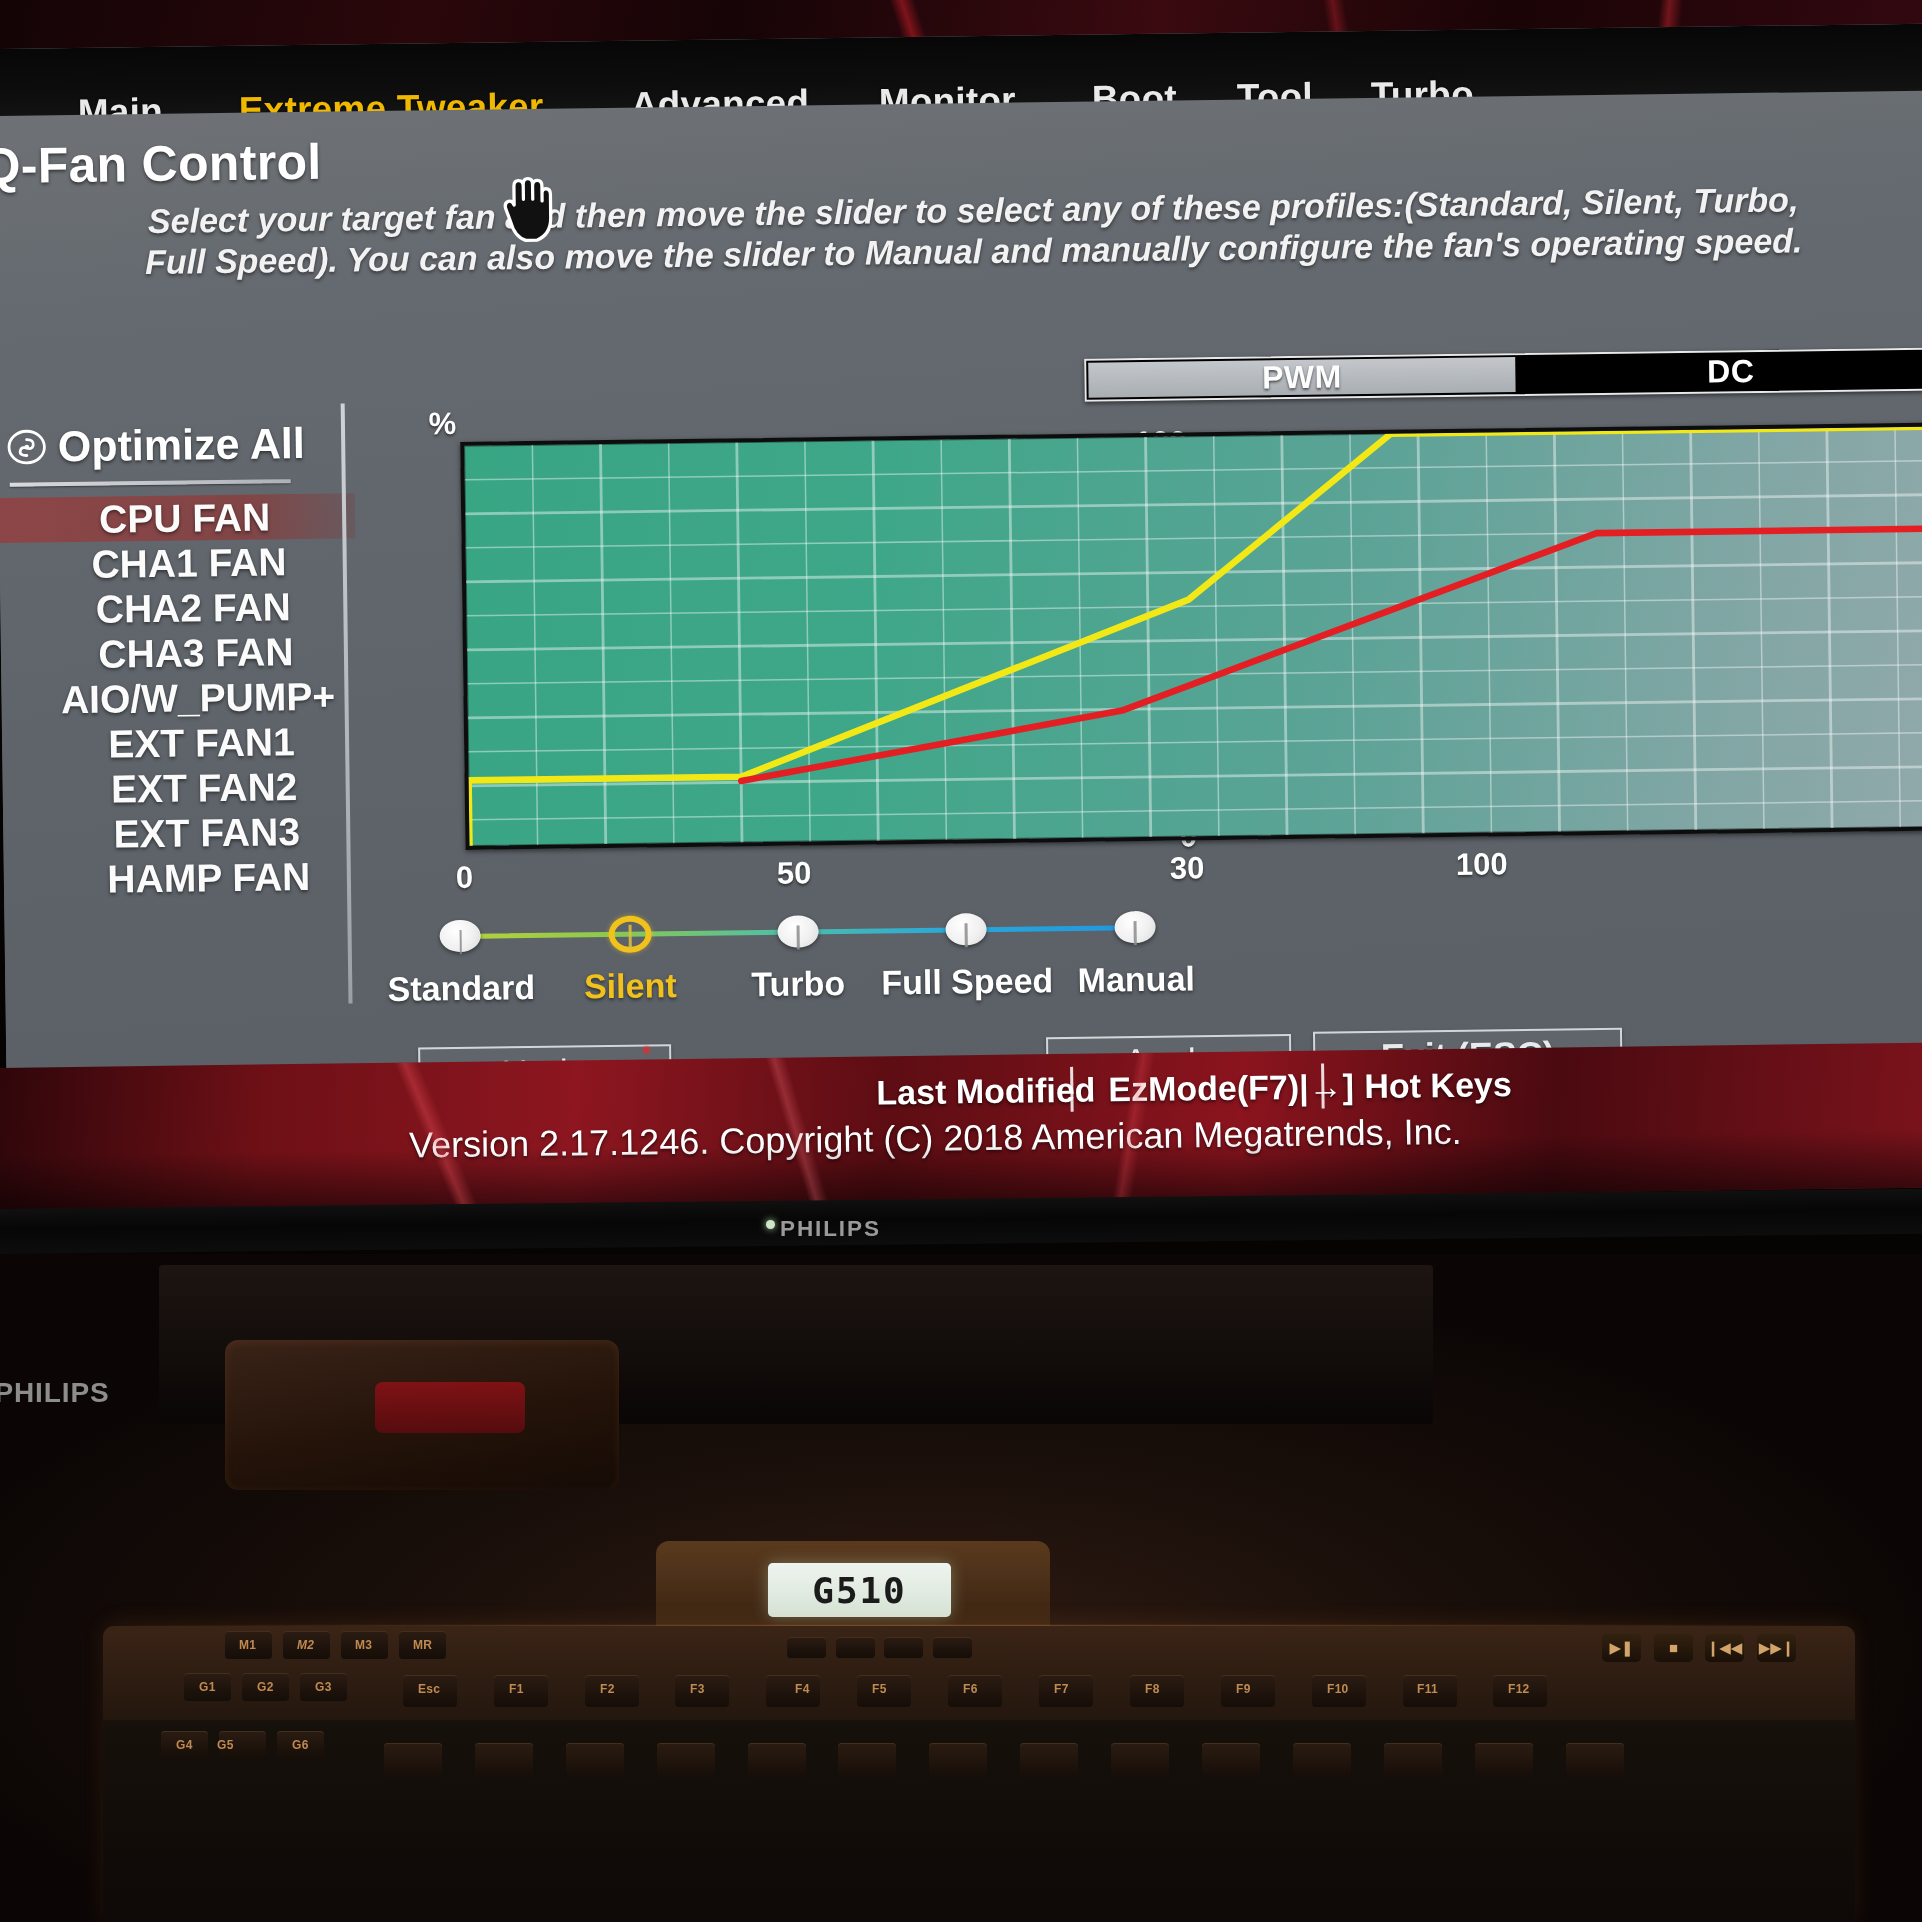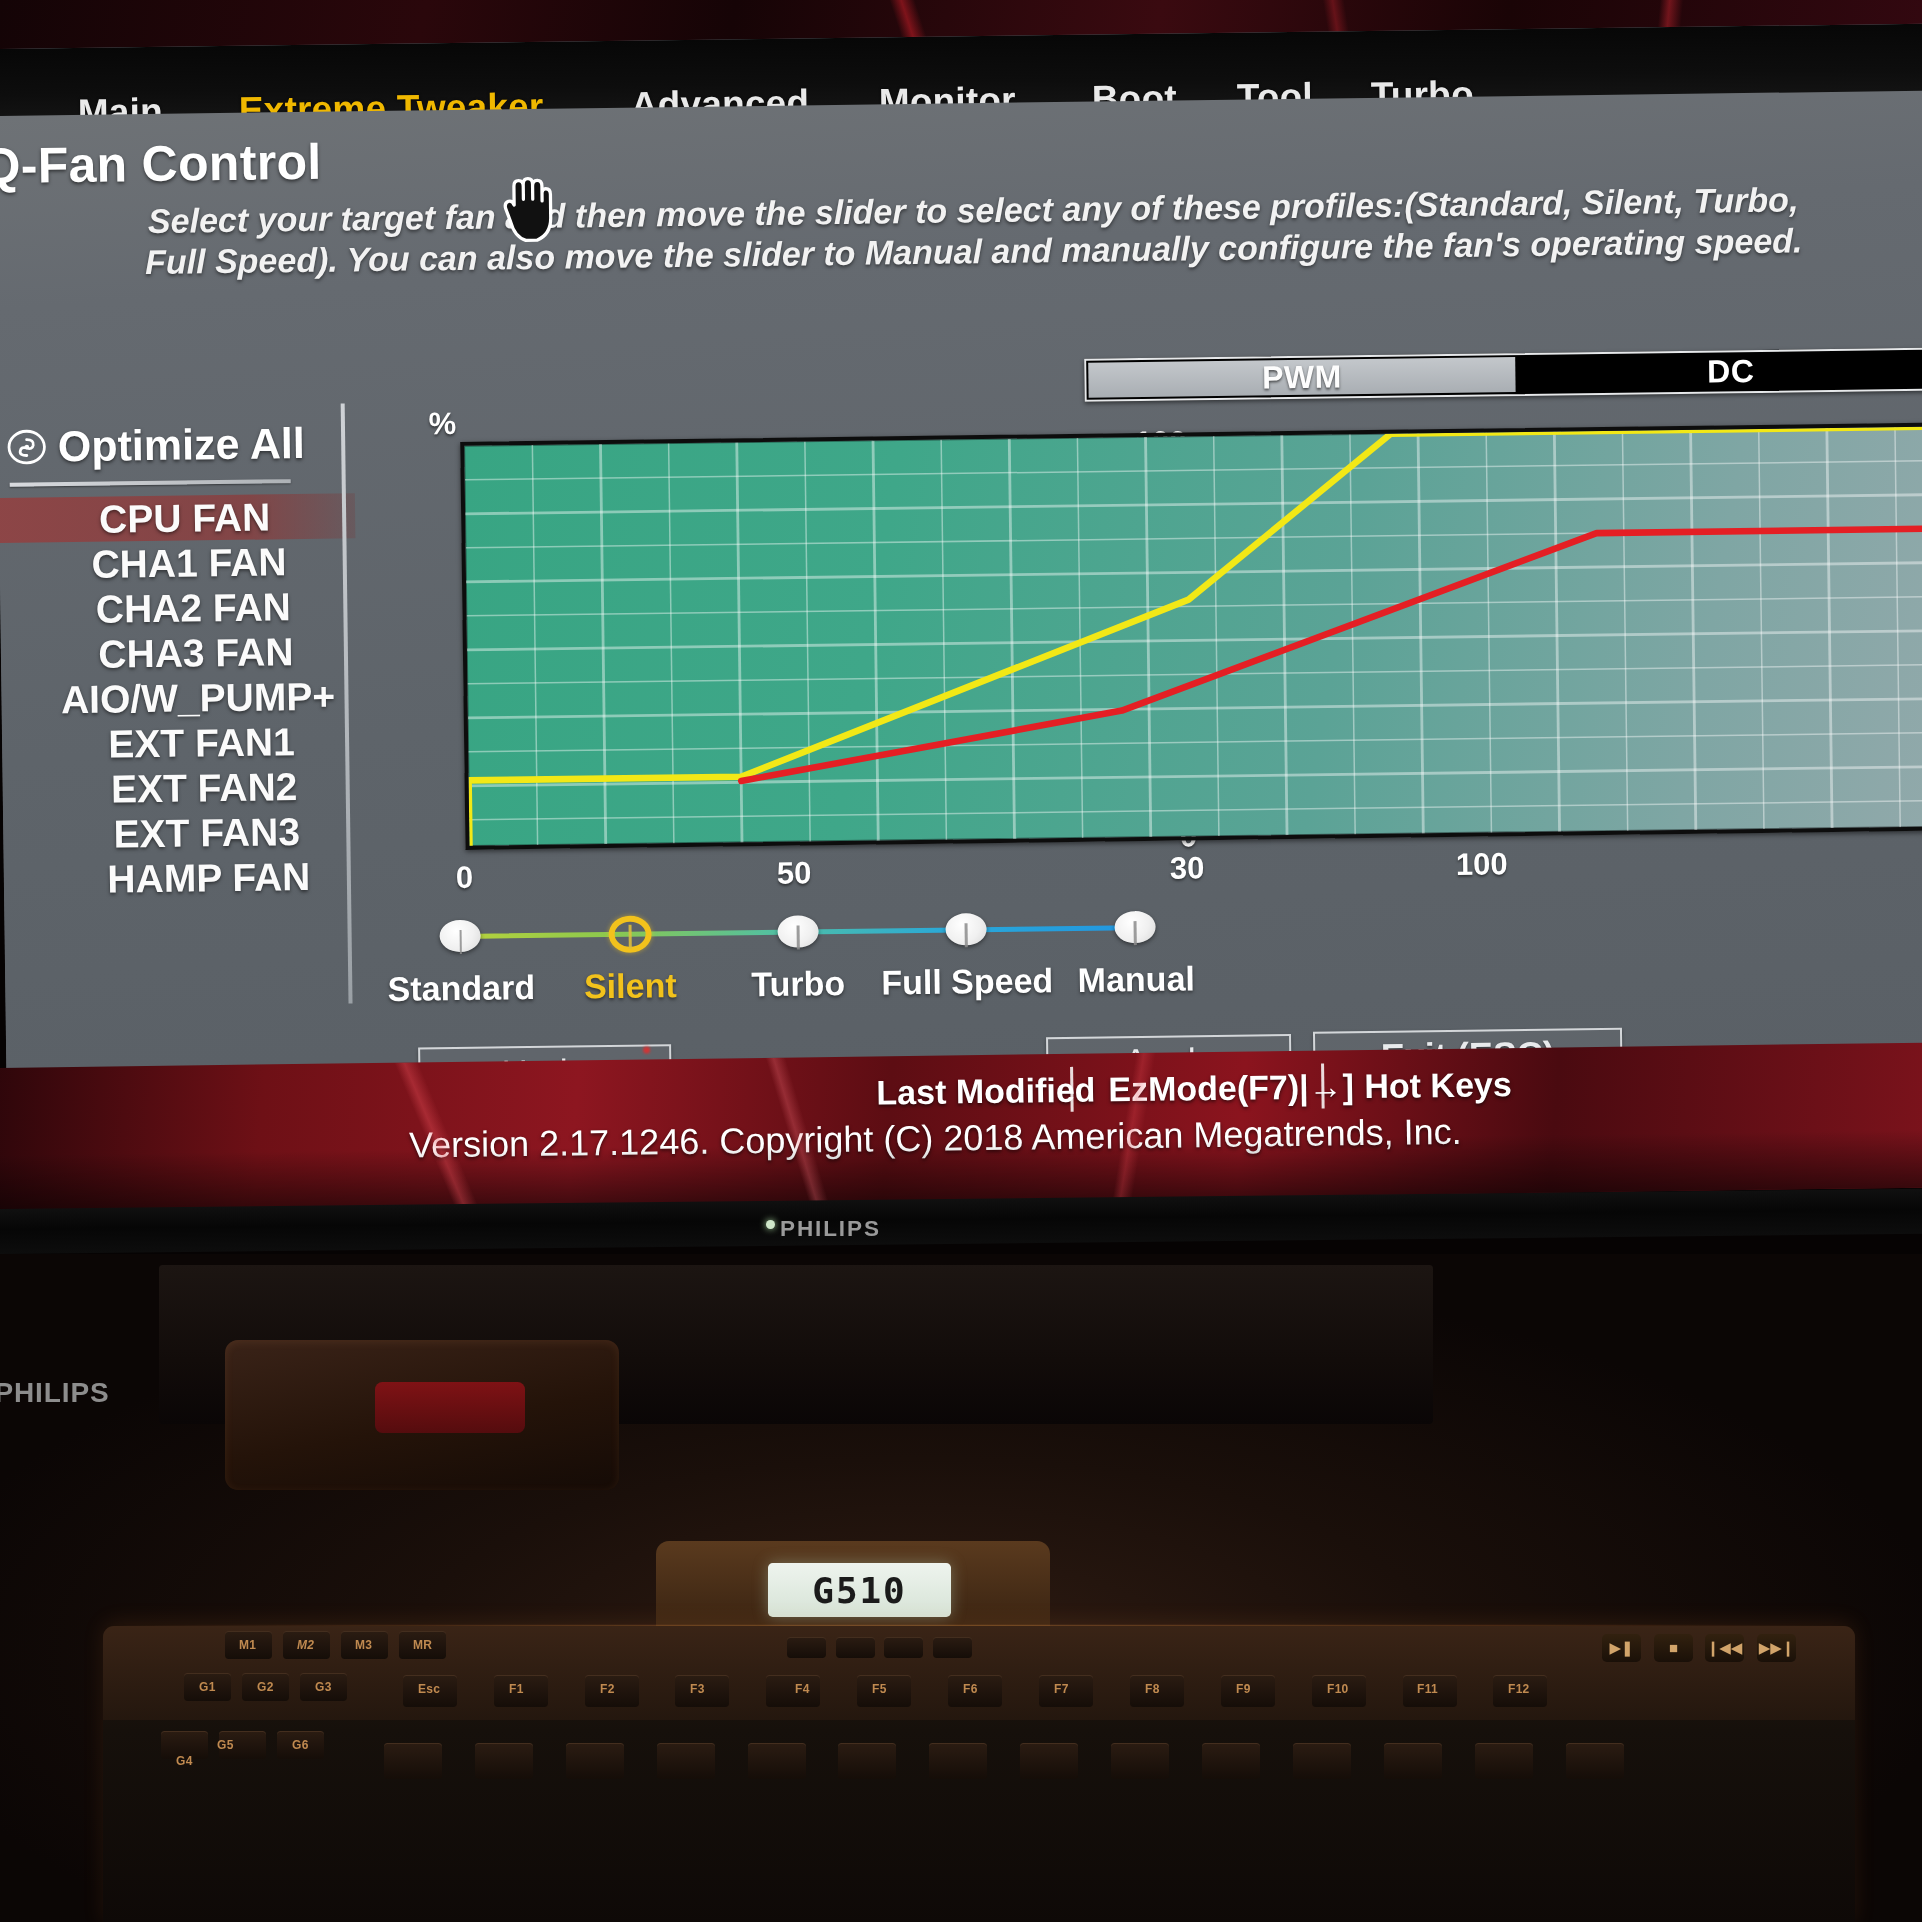--- a/index.html
+++ b/index.html
@@ -530,21 +530,21 @@
         <div class="kbd-keylabel" style="left: 252px; top: 12px;">M3</div>
         <div class="kbd-key" style="left: 296px; top: 4.7px; width: 47px; height: 28px;"></div>
         <div class="kbd-keylabel" style="left: 310px; top: 12px;">MR</div>
         <div class="kbd-key" style="left: 81px; top: 47px; width: 47px; height: 28px;"></div>
         <div class="kbd-keylabel" style="left: 96px; top: 54px;">G1</div>
         <div class="kbd-key" style="left: 139px; top: 47px; width: 47px; height: 28px;"></div>
         <div class="kbd-keylabel" style="left: 154px; top: 54px;">G2</div>
         <div class="kbd-key" style="left: 197px; top: 47px; width: 47px; height: 28px;"></div>
         <div class="kbd-keylabel" style="left: 212px; top: 54px;">G3</div>
         <div class="kbd-key" style="left: 58px; top: 105px; width: 47px; height: 28px;"></div>
-        <div class="kbd-keylabel" style="left: 73px; top: 112px; margin-top: 16px;">G4</div>
+        <div class="kbd-keylabel" style="left: 73px; top: 112px;">G4</div>
         <div class="kbd-key" style="left: 116px; top: 105px; width: 47px; height: 28px;"></div>
         <div class="kbd-keylabel" style="left: 114px; top: 112px;">G5</div>
         <div class="kbd-key" style="left: 174px; top: 105px; width: 47px; height: 28px;"></div>
         <div class="kbd-keylabel" style="left: 189px; top: 112px;">G6</div>
         <div class="kbd-key" style="left: 300px; top: 49px; width: 54px; height: 32px;"></div>
         <div class="kbd-keylabel" style="left: 315px; top: 56px;">Esc</div>
         <div class="kbd-key" style="left: 391px; top: 49px; width: 54px; height: 32px;"></div>
         <div class="kbd-keylabel" style="left: 406px; top: 56px;">F1</div>
         <div class="kbd-key" style="left: 482px; top: 49px; width: 54px; height: 32px;"></div>
         <div class="kbd-keylabel" style="left: 497px; top: 56px;">F2</div>

